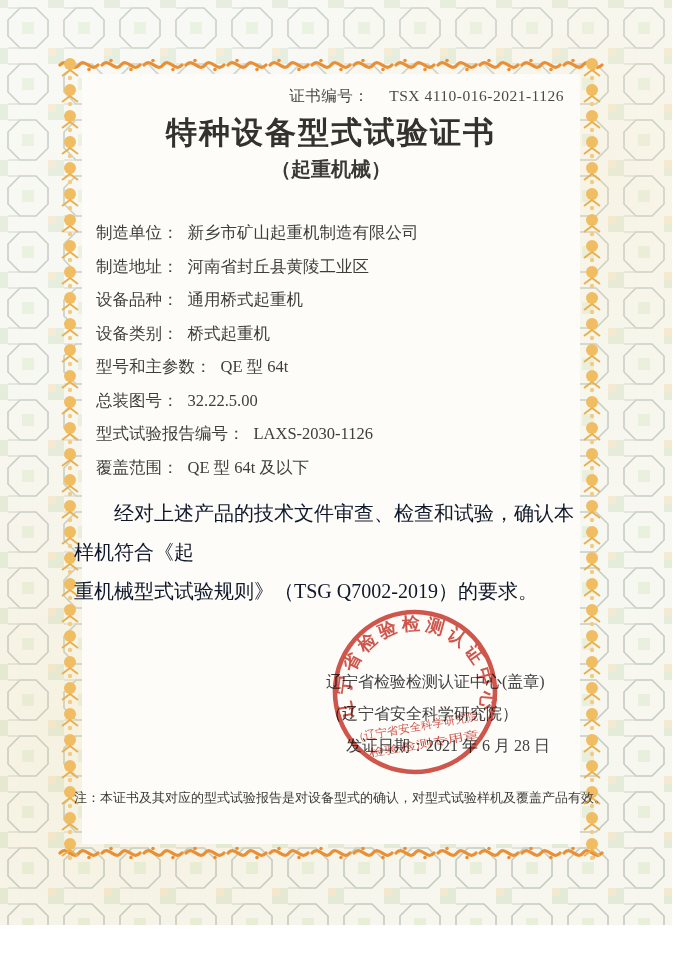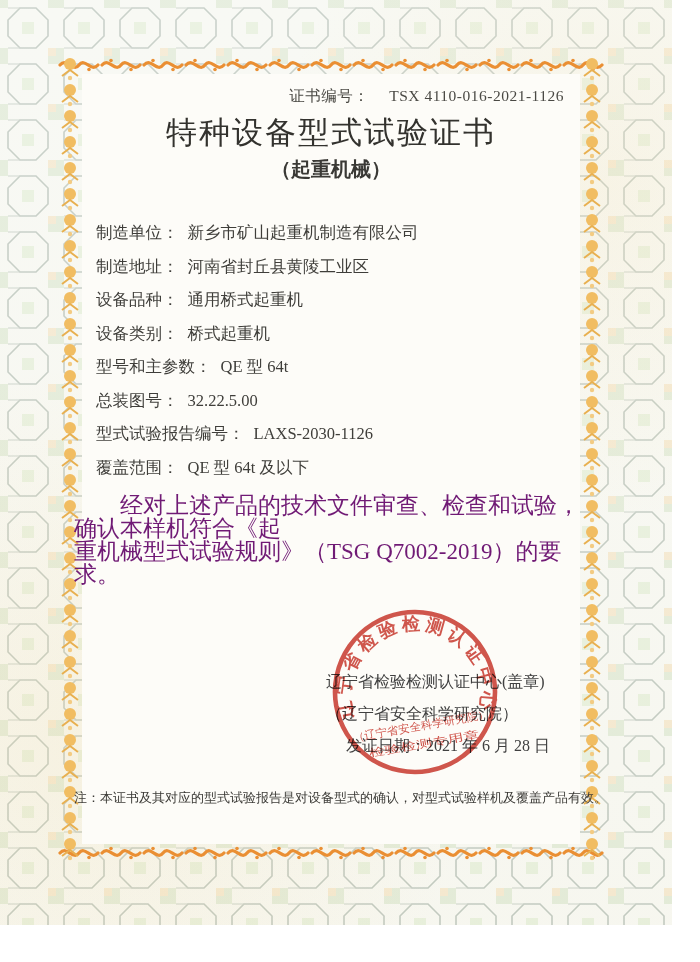--- a/index.html
+++ b/index.html
@@ -37,36 +37,36 @@
   }
   .cert-no {
     position:absolute; top:12px; right:16px;
     font-size:15.5px; letter-spacing:0.5px; color:#4a4944;
   }
   .cert-no .lbl { margin-right:20px; }
   .title {
     position:absolute; top:38px; left:0; width:100%;
     text-align:center;
     font-family:"Liberation Sans", sans-serif;
-    font-weight:400; font-size:31px; letter-spacing:2px; color:#33322e;
+    font-weight:700; font-size:31px; letter-spacing:2px; color:#33322e;
   }
   .subtitle {
     position:absolute; top:82px; left:0; width:100%;
     text-align:center;
     font-family:"Liberation Sans", sans-serif;
     font-weight:700; font-size:20px; color:#3a3935;
   }
   .fields {
     position:absolute; top:142px; left:14px; right:10px;
   }
   .field-row { height:33.5px; line-height:33.5px; font-size:16.5px; white-space:nowrap; }
   .field-row .f-label { margin-right:9px; }
   .statement {
     position:absolute; top:420px; left:-8px; width:512px;
-    font-size:23px; line-height:23px; color:#701a75;
+    font-size:20px; line-height:39px; color:#0f172a;
   }
   .statement .ln1 { text-indent:2em; }
   .issuer {
     position:absolute; top:592px; left:244px;
     font-size:16px; line-height:32px; white-space:nowrap; color:#404040;
   }
   .issuer .date-line { padding-left:20px; }
   .note {
     position:absolute; top:714px; left:-8px; width:514px;
     font-size:13px; line-height:20px; white-space:nowrap; color:#3c3b37;

